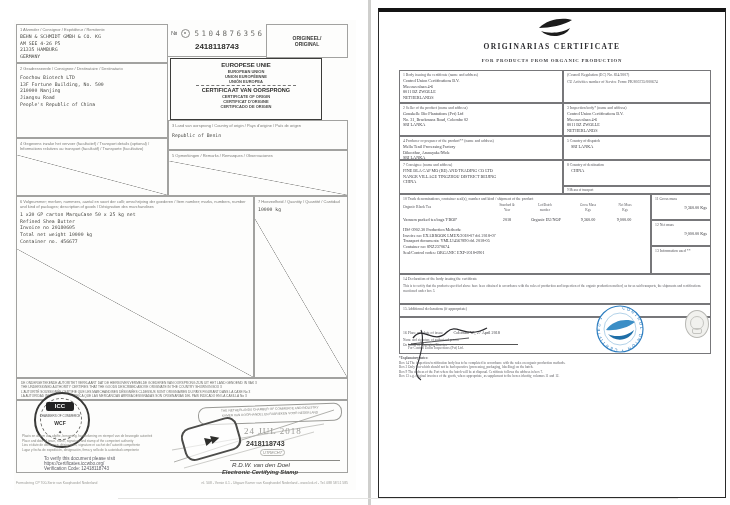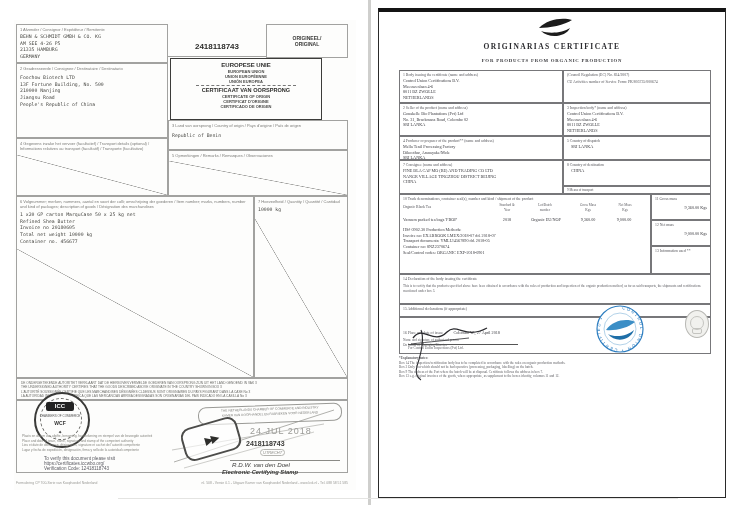--- a/index.html
+++ b/index.html
@@ -47,20 +47,27 @@
 
     <div class="lbx" style="left:2px;top:43px;width:152px;height:75px;">
       <div class="lbl">2   Geadresseerde / Consignee / Destinataire / Destinatario</div>
       <div class="mono pre" style="margin-top:4px;">Foochow Biotech LTD
 13F Fortune Building, No. 500
 210000 Nanjing
 Jiangsu Road
 People's Republic of China</div>
     </div>
 
+    <div class="lbx" style="left:154px;top:4px;width:100px;height:18px;border:none;display:flex;align-items:center;gap:4px;">
+      <span style="font-size:6px;color:#555;">№</span>
+      <span style="width:7px;height:7px;border:1px solid #8a8a88;border-radius:50%;display:inline-block;position:relative;">
+          <span style="position:absolute;left:2px;top:2px;width:2px;height:2px;background:#8a8a88;border-radius:50%;"></span>
+        </span>
+      <span style="font-family:'DejaVu Sans Mono',monospace;font-size:7.5px;letter-spacing:2.5px;color:#6e6e6a;">5104876356</span>
+    </div>
 
     <div class="lbx" style="left:252px;top:4px;width:82px;height:34px;display:flex;align-items:center;justify-content:center;text-align:center;">
       <div class="pre" style="font-size:5px;font-weight:bold;color:#3a3a38;line-height:1.3;">ORIGINEEL/
 ORIGINAL</div>
     </div>
 
     <div class="abs" style="left:154px;top:22px;width:98px;height:14px;text-align:center;font-weight:bold;font-size:8px;color:#2c2c2a;border-bottom:1px solid #a2a2a0;">2418118743</div>
 
     <div class="lbx" style="left:156px;top:38px;width:152px;height:62px;border:1.5px solid #3c3c3a;text-align:center;padding-top:3px;">
       <div class="eu-line-b">EUROPESE UNIE</div>
@@ -139,21 +146,21 @@
       <div style="font-size:4.6px;color:#5b5b62;">Verification Code: 12418118743</div>
     </div>
 
     <div class="abs pre" style="left:184px;top:385px;width:142px;height:15px;border:1px solid #9a9a96;border-radius:8px;transform:rotate(-2deg);text-align:center;font-size:3.2px;color:#7c7c78;line-height:1.6;padding-top:1px;">THE NETHERLANDS CHAMBER OF COMMERCE AND INDUSTRY
 KAMER VAN KOOPHANDEL EN FABRIEKEN VOOR NEDERLAND</div>
 
     <div class="abs" style="left:168px;top:402px;width:54px;height:30px;border:2.5px solid #4c4c4a;border-radius:10px;transform:rotate(-16deg);display:flex;align-items:center;justify-content:center;background:rgba(255,255,255,.6);">
       <span style="font-size:11px;color:#2e2e2c;letter-spacing:-2px;">▶▶</span>
     </div>
 
-    <div class="abs stamp-gray" style="left:236px;top:406px;font-size:9px;letter-spacing:1px;font-family:Liberation Sans, sans-serif;">24 JUL 2018</div>
+    <div class="abs stamp-gray" style="left:230px;top:406px;font-size:9px;letter-spacing:1px;font-family:Liberation Serif, serif;">24 JUL 2018</div>
     <div class="abs" style="left:232px;top:420px;font-size:7px;font-weight:bold;color:#3a3a38;">2418118743</div>
     <div class="abs" style="left:246px;top:429px;font-size:4px;font-style:italic;color:#8a8a86;border:0.5px solid #b5b5b1;border-radius:4px;padding:0 2px;">UTRECHT</div>
     <div class="abs" style="left:216px;top:440px;width:110px;border-top:1px solid #8a8a86;"></div>
     <div class="abs" style="left:218px;top:441px;font-size:6.2px;font-style:italic;color:#3c3c3a;">R.D.W. van den Doel</div>
     <div class="abs" style="left:208px;top:449px;font-size:5.8px;font-style:italic;font-weight:bold;color:#3c3c3a;">Electronic Certifying Stamp</div>
 
     <div class="abs" style="left:2px;top:461px;font-size:3.4px;color:#9a9a96;">Formulering CP 700-Serie van Koophandel Nederland</div>
     <div class="abs" style="left:150px;top:461px;width:184px;text-align:right;font-size:3.4px;color:#9a9a96;">nl. 508 - Versie 0.1 - Uitgave Kamer van Koophandel Nederland - www.kvk.nl - Tel. 088 58 51 585</div>
   </div>
 

